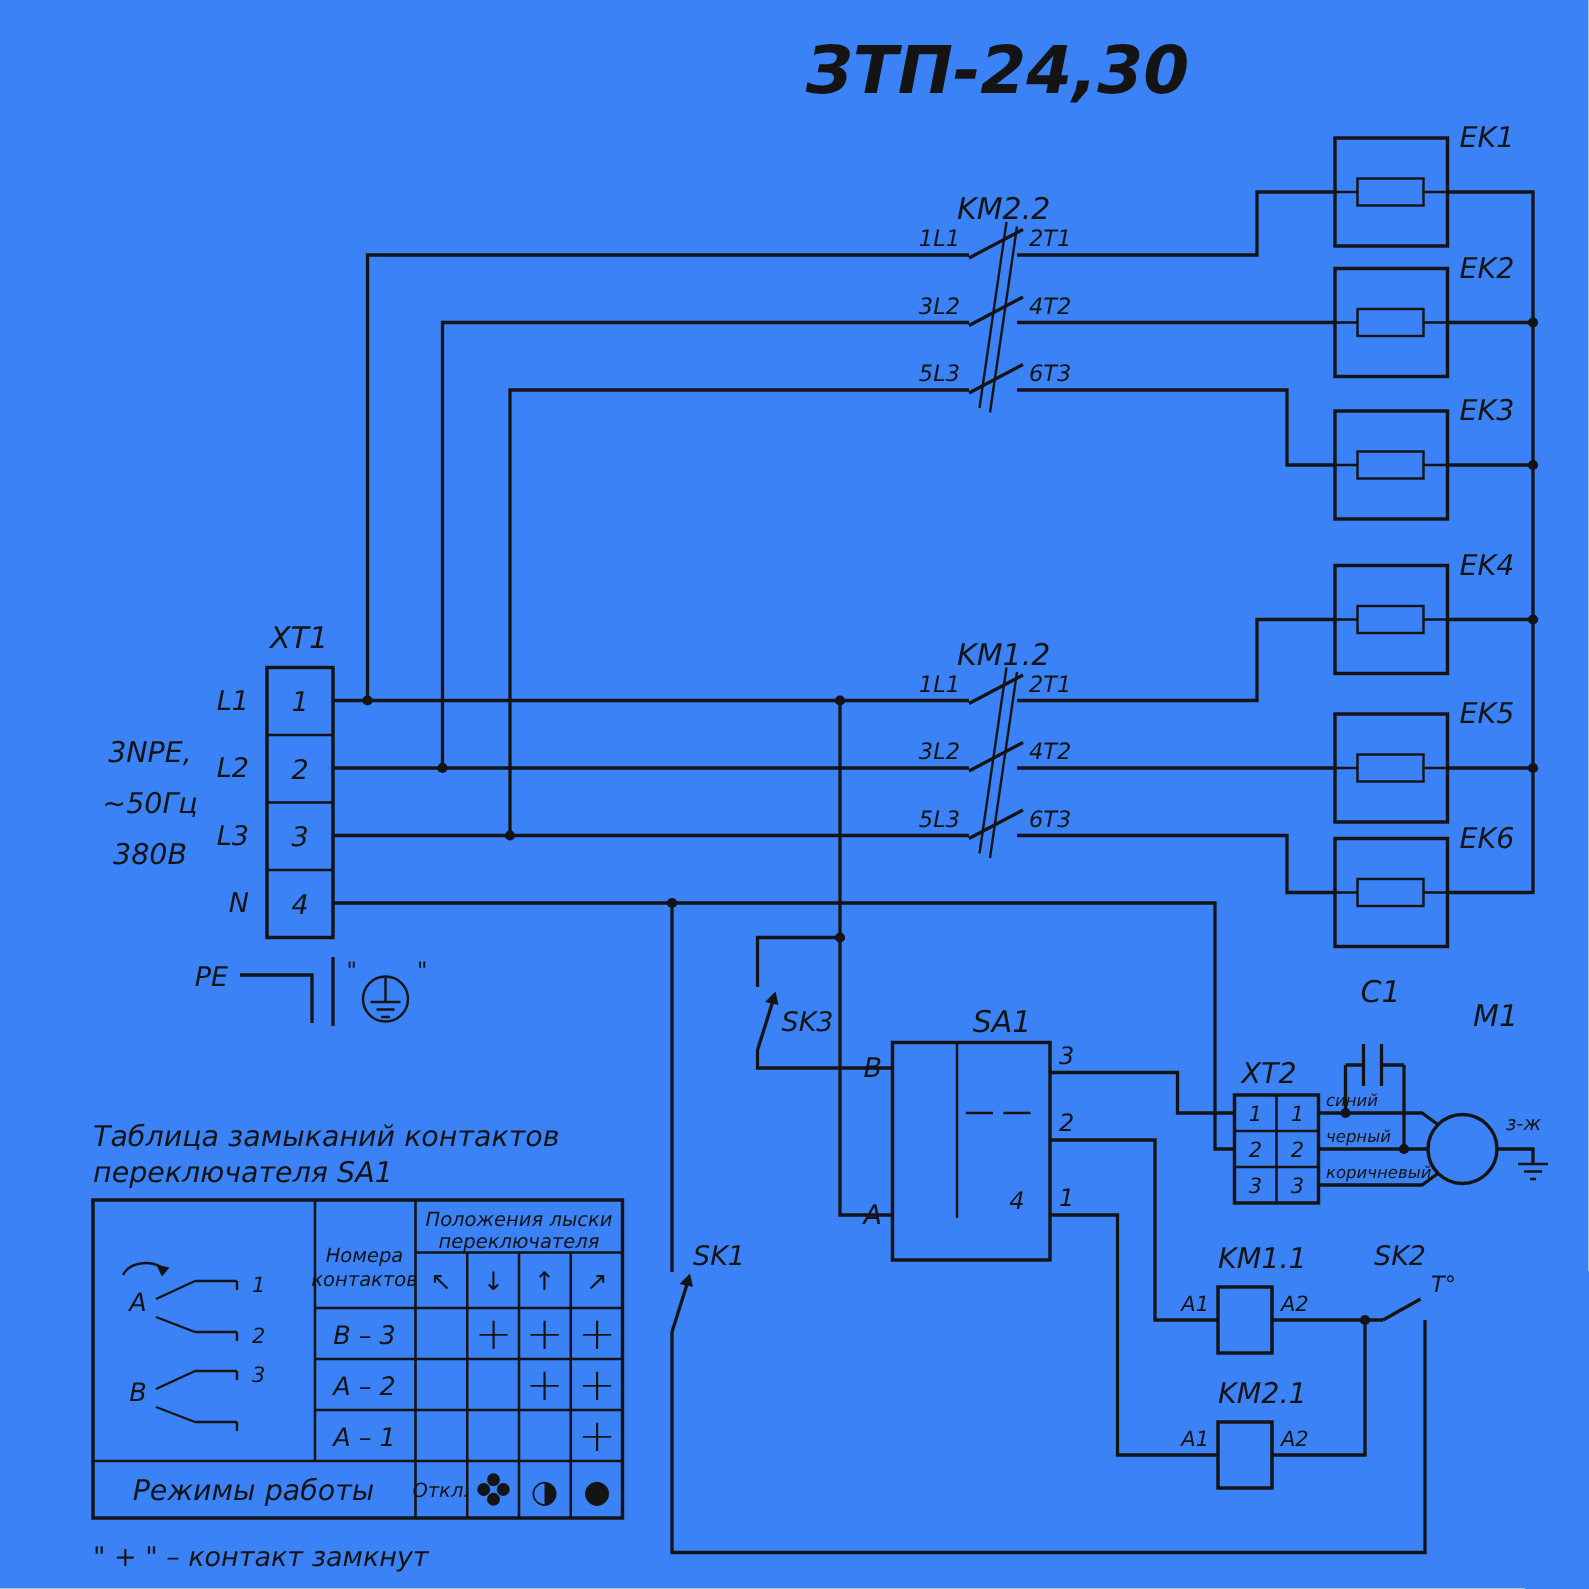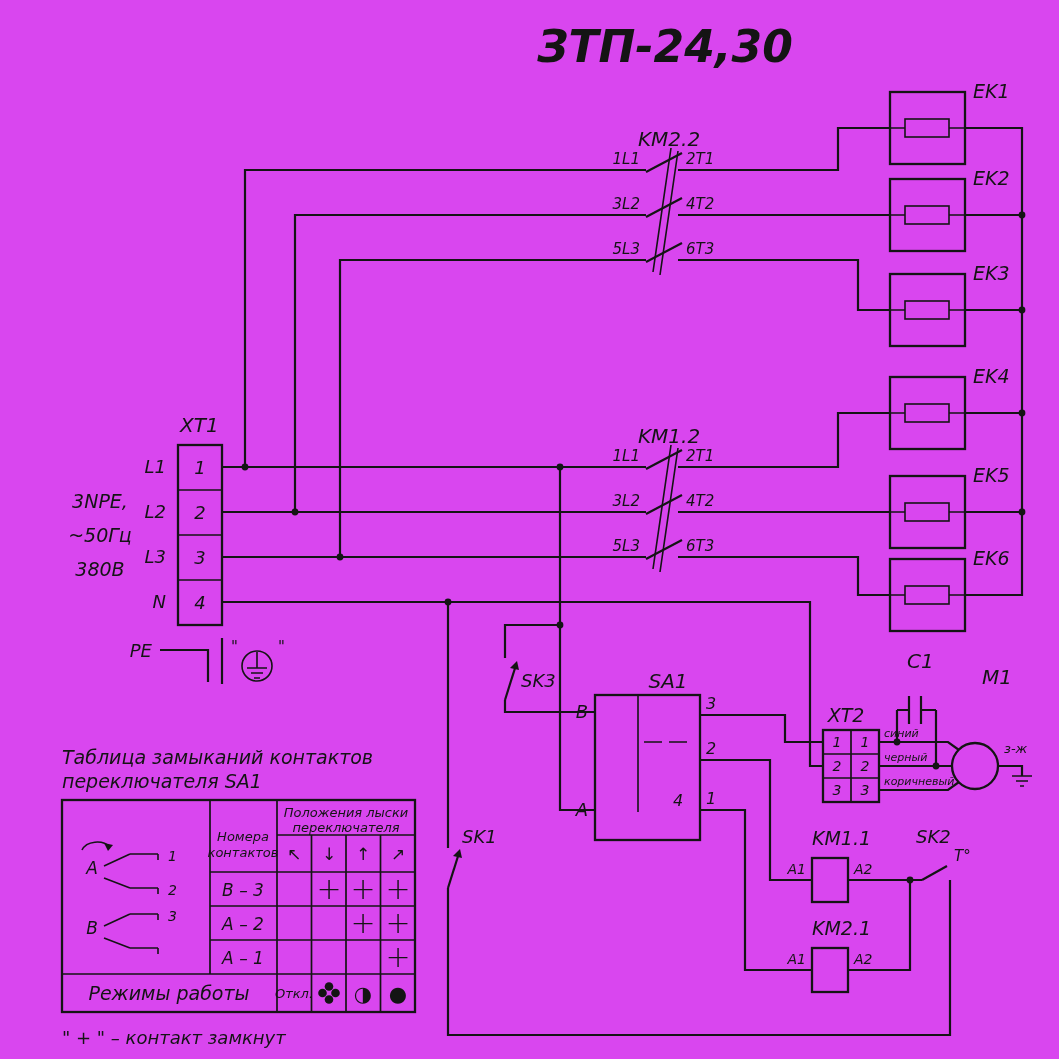--- a/index.html
+++ b/index.html
@@ -1,16 +1,16 @@
 <!DOCTYPE html>
 <html><head>
 <meta charset="utf-8">
 <style>
   html,body{margin:0;padding:0;background:#f6f6f4;}
-  .page{width:1059px;height:1059px;background:#d946ef;position:relative;overflow:hidden;}
+  .page{width:1059px;height:1059px;background:#3b82f6;position:relative;overflow:hidden;}
   svg{display:block;}
   svg text{font-family:"DejaVu Sans",sans-serif;font-style:italic;fill:#141414;}
   .w{stroke:#141414;stroke-width:2.2;fill:none;}
   .thin{stroke:#141414;stroke-width:1.6;fill:none;}
   .grid{stroke:#141414;stroke-width:1.7;fill:none;}
   .outer{stroke:#141414;stroke-width:2.3;fill:none;}
   .dot{fill:#141414;stroke:none;}
   .title-t{font-size:44px;font-weight:bold;}
   .lbl20{font-size:20px;}
   .lbl19{font-size:19px;}

